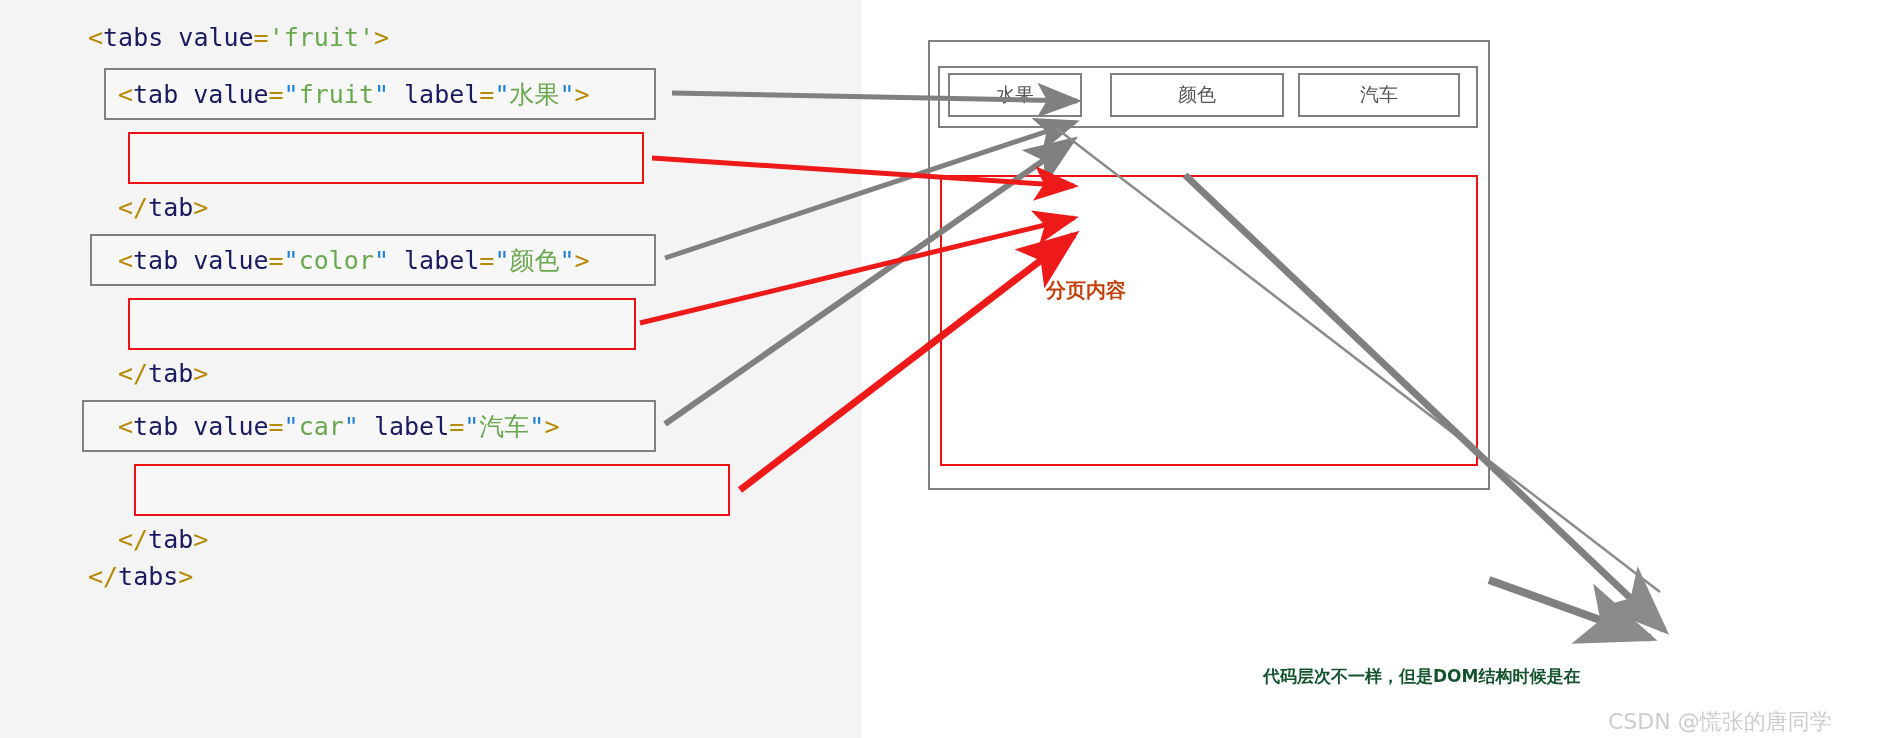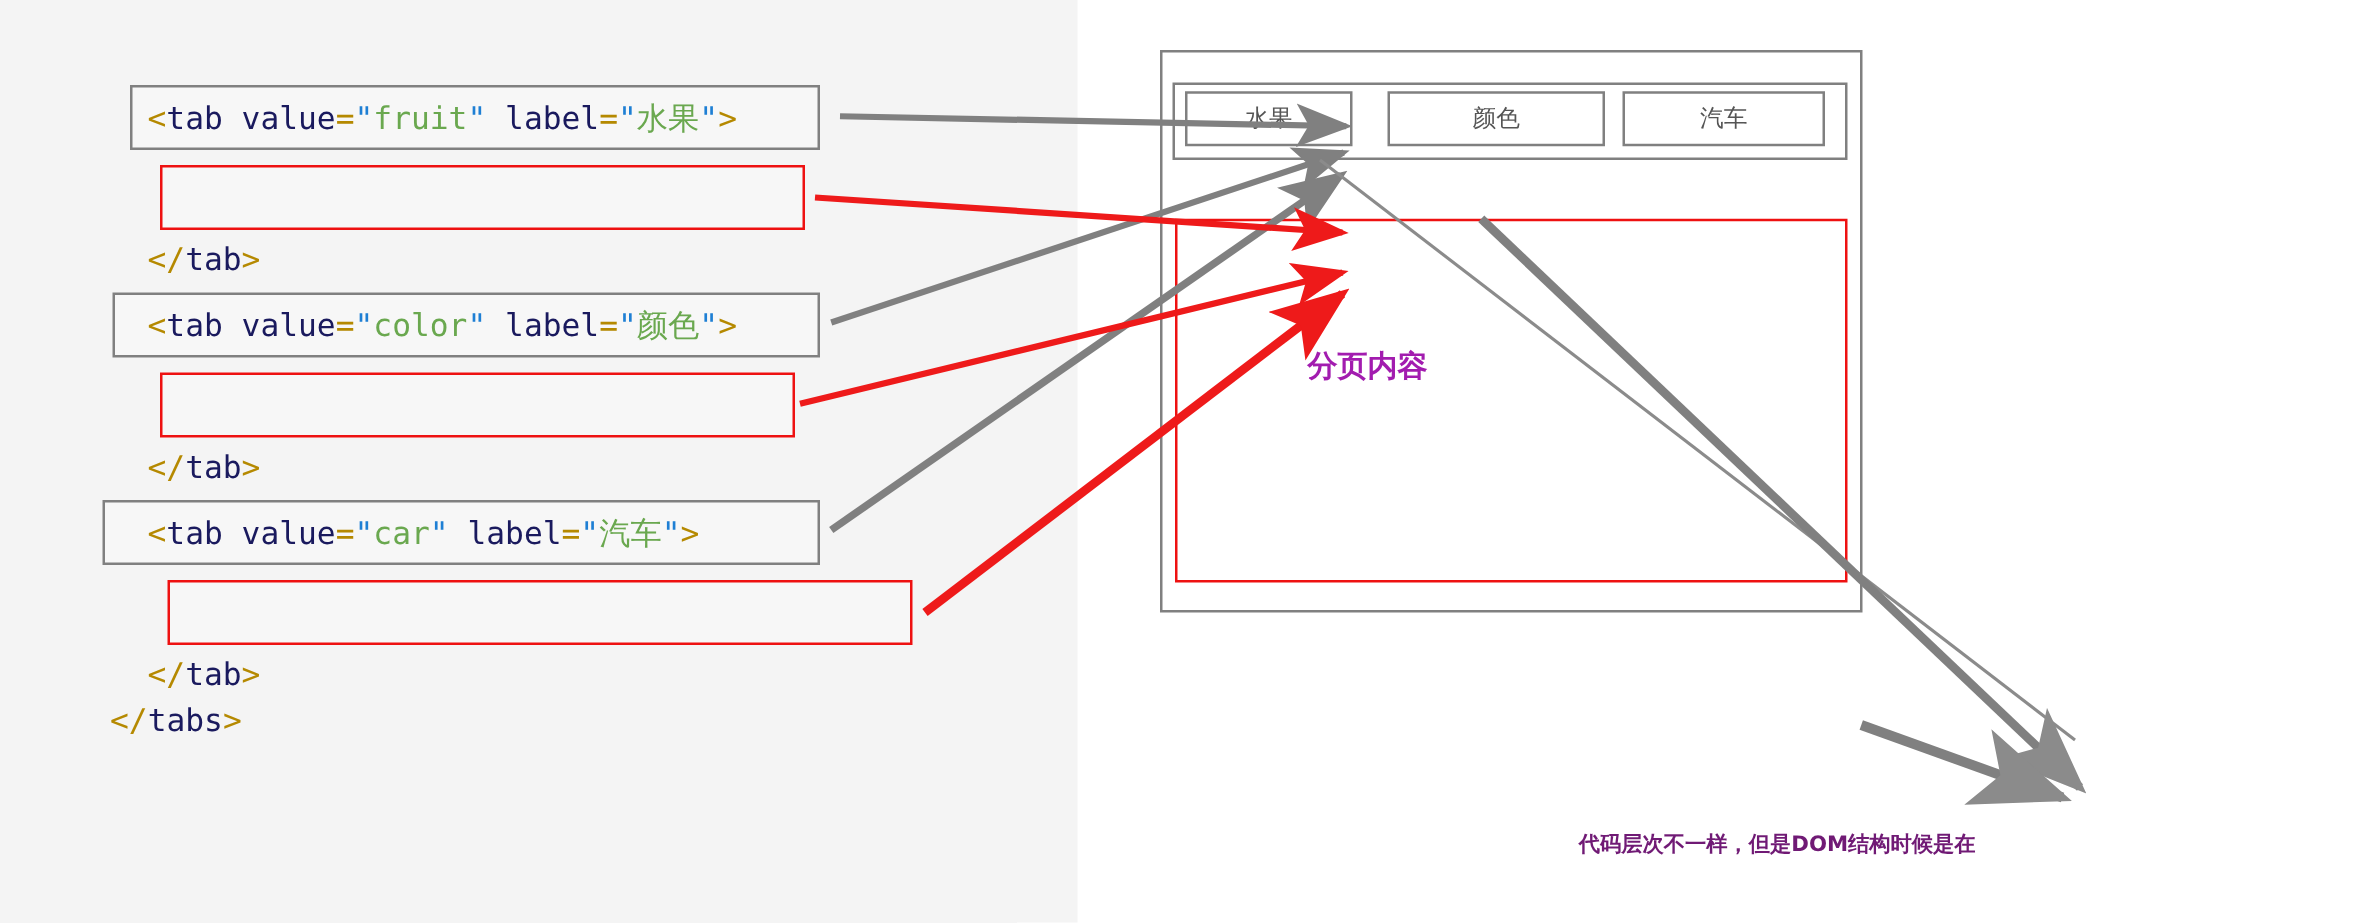--- a/index.html
+++ b/index.html
@@ -73,30 +73,30 @@
     font-family:"DejaVu Sans","Liberation Sans",sans-serif;
   }
   .content-red{
     position:absolute;
     border:2px solid #ee1111;
     box-sizing:border-box;
     background:#ffffff;
   }
   .content-label{
     position:absolute;
-    color:#a21caf;
+    color:#c2410c;
     font-weight:bold;
-    font-size:24px;
+    font-size:20px;
     font-family:"DejaVu Sans","Liberation Sans",sans-serif;
     white-space:nowrap;
   }
 
   .note{
     position:absolute;
-    color:#701a75;
+    color:#14532d;
     font-weight:bold;
     font-size:17px;
     line-height:1.35;
     font-family:"DejaVu Sans","Liberation Sans",sans-serif;
     width:320px;
   }
   .watermark{
     position:absolute;
     color:#cccccc;
     font-size:22px;
@@ -116,20 +116,21 @@
   <div class="code-panel">
 
     <div class="gbox" style="left:104px;top:68px;width:552px;height:52px;"></div>
     <div class="rbox" style="left:128px;top:132px;width:516px;height:52px;"></div>
     <div class="gbox" style="left:90px;top:234px;width:566px;height:52px;"></div>
     <div class="rbox" style="left:128px;top:298px;width:508px;height:52px;"></div>
     <div class="gbox" style="left:82px;top:400px;width:574px;height:52px;"></div>
     <div class="rbox" style="left:134px;top:464px;width:596px;height:52px;"></div>
 
     <div class="code-lines">
+      <div class="cline" style="left:88px;  top:25px;"><span class="t-punct">&lt;</span><span class="t-tag">tabs</span><span class="t-text"> </span><span class="t-attr">value</span><span class="t-eq">=</span><span class="t-str">'fruit'</span><span class="t-punct">&gt;</span></div>
       <div class="cline" style="left:118px; top:82px;"><span class="t-punct">&lt;</span><span class="t-tag">tab</span><span class="t-text"> </span><span class="t-attr">value</span><span class="t-eq">=</span><span class="t-quote">"</span><span class="t-str">fruit</span><span class="t-quote">"</span><span class="t-text"> </span><span class="t-attr">label</span><span class="t-eq">=</span><span class="t-quote">"</span><span class="t-str">水果</span><span class="t-quote">"</span><span class="t-punct">&gt;</span></div>
       <div class="cline" style="left:118px; top:195px;"><span class="t-punct">&lt;/</span><span class="t-tag">tab</span><span class="t-punct">&gt;</span></div>
       <div class="cline" style="left:118px; top:248px;"><span class="t-punct">&lt;</span><span class="t-tag">tab</span><span class="t-text"> </span><span class="t-attr">value</span><span class="t-eq">=</span><span class="t-quote">"</span><span class="t-str">color</span><span class="t-quote">"</span><span class="t-text"> </span><span class="t-attr">label</span><span class="t-eq">=</span><span class="t-quote">"</span><span class="t-str">颜色</span><span class="t-quote">"</span><span class="t-punct">&gt;</span></div>
       <div class="cline" style="left:118px; top:361px;"><span class="t-punct">&lt;/</span><span class="t-tag">tab</span><span class="t-punct">&gt;</span></div>
       <div class="cline" style="left:118px; top:414px;"><span class="t-punct">&lt;</span><span class="t-tag">tab</span><span class="t-text"> </span><span class="t-attr">value</span><span class="t-eq">=</span><span class="t-quote">"</span><span class="t-str">car</span><span class="t-quote">"</span><span class="t-text"> </span><span class="t-attr">label</span><span class="t-eq">=</span><span class="t-quote">"</span><span class="t-str">汽车</span><span class="t-quote">"</span><span class="t-punct">&gt;</span></div>
       <div class="cline" style="left:118px; top:527px;"><span class="t-punct">&lt;/</span><span class="t-tag">tab</span><span class="t-punct">&gt;</span></div>
       <div class="cline" style="left:88px;  top:564px;"><span class="t-punct">&lt;/</span><span class="t-tag">tabs</span><span class="t-punct">&gt;</span></div>
     </div>
   </div>
 
@@ -148,20 +149,21 @@
   </div>
 
   <div class="content-red" style="left:940px;top:175px;width:538px;height:291px;"></div>
 
   <div class="content-label" style="left:1046px;top:277px;">分页内容</div>
 
   <div class="note" style="left:1263px;top:665px;">
     <div>代码层次不一样，但是DOM结构时候是在</div>
   </div>
 
+  <div class="watermark" style="left:1608px;top:707px;">CSDN @慌张的唐同学</div>
 
   <svg class="overlay" viewBox="0 0 1888 738" xmlns="http://www.w3.org/2000/svg">
     <defs>
       <marker id="ah-gray" markerWidth="9" markerHeight="7" refX="8" refY="3.5" orient="auto">
         <path d="M0,0 L9,3.5 L0,7 L2,3.5 Z" fill="#808080"></path>
       </marker>
       <marker id="ah-gray-thin" markerWidth="10" markerHeight="8" refX="9" refY="4" orient="auto">
         <path d="M0,0 L10,4 L0,8 L2.4,4 Z" fill="#8b8b8b"></path>
       </marker>
       <marker id="ah-red" markerWidth="9" markerHeight="7" refX="8" refY="3.5" orient="auto">

